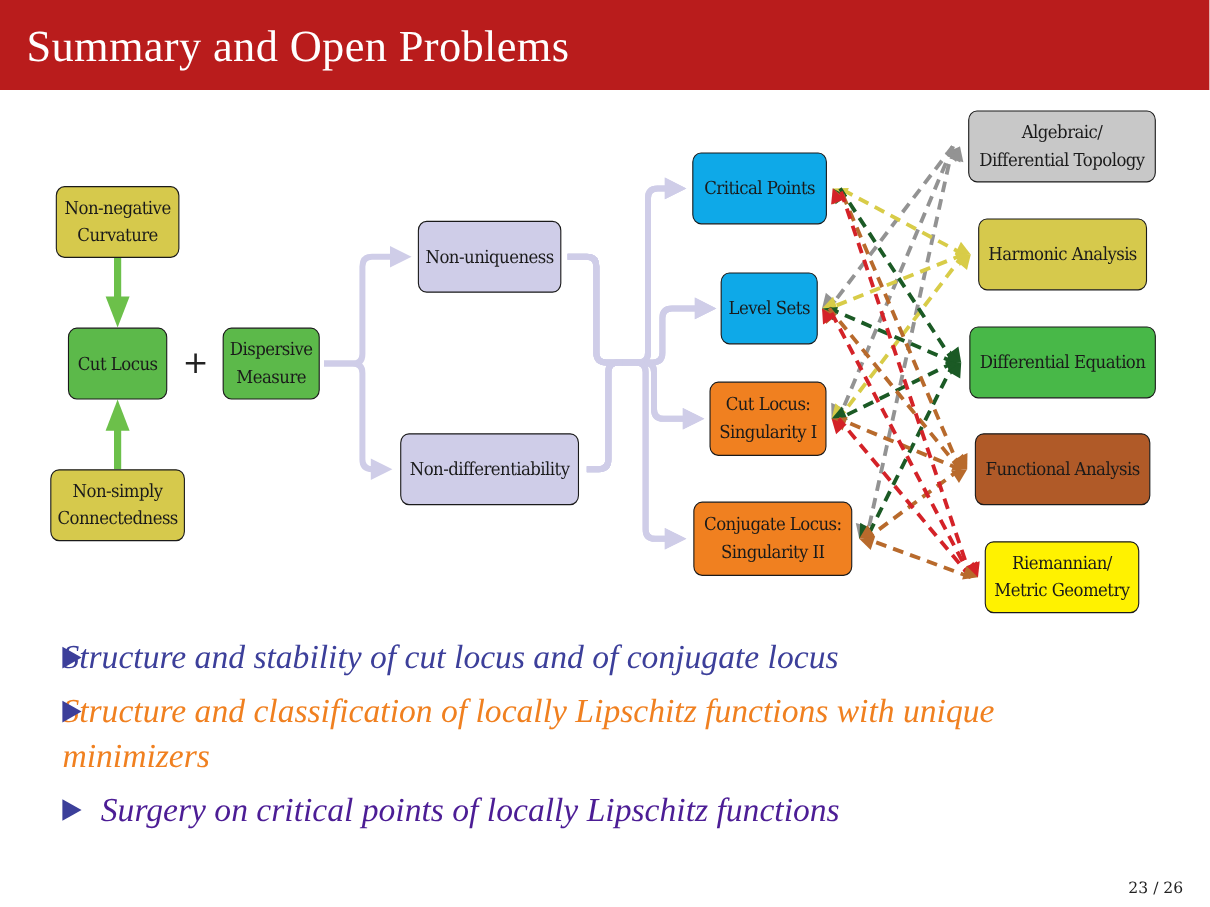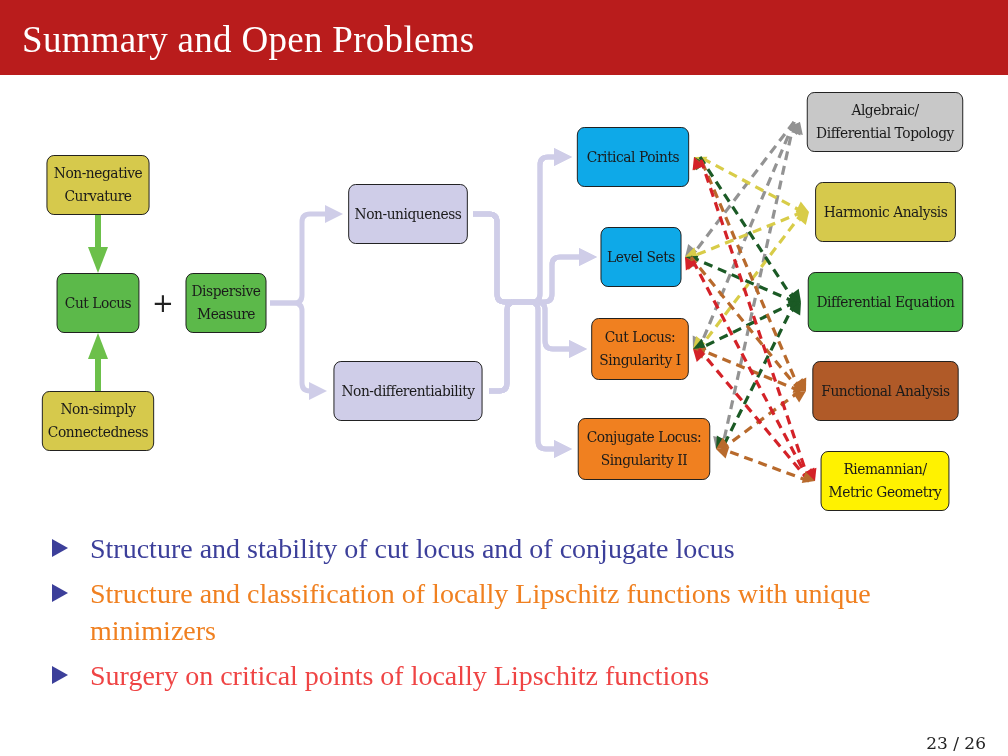--- a/index.html
+++ b/index.html
@@ -8,24 +8,24 @@
   .header { position: absolute; left: 0; top: 0; width: 1008px; height: 75px; background: #b91c1c; }
   .header .title { position: absolute; left: 22px; top: 18px; color: #ffffff; font-family: "Liberation Serif", serif;
                    font-size: 37px; letter-spacing: 0.3px; }
   svg.diagram { position: absolute; left: 0; top: 0; }
   .node { position: absolute; box-sizing: border-box; border: 1.3px solid #1a1a1a; border-radius: 8px;
           display: flex; align-items: center; justify-content: center; text-align: center;
           font-family: "DejaVu Serif", serif; font-size: 15px; line-height: 23px; color: #1a1a1a;
           letter-spacing: -0.5px; transform: scaleX(0.92); transform-origin: center; }
   .plus { position: absolute; left: 152px; top: 288px; font-size: 26px; color: #222; font-family: "DejaVu Sans", sans-serif; }
   .bullets { position: absolute; left: 52px; top: 530px; width: 900px; font-family: "Liberation Serif", serif; font-size: 28px; }
-  .bullet { position: relative; padding-left: 38px; line-height: 37px; margin-bottom: 8px; }
+  .bullet { position: relative; line-height: 37px; margin-bottom: 8px; font-style: italic; }
   .bullet .tri { position: absolute; left: 0; top: 9px; width: 0; height: 0;
                  border-top: 9px solid transparent; border-bottom: 9px solid transparent; border-left: 16px solid #3c3f9a; }
-  .pager { position: absolute; right: 22px; top: 733px; font-size: 17px; color: #222; font-family: "DejaVu Serif", serif; }
+  .pager { position: absolute; right: 22px; top: 733px; font-size: 13px; color: #222; font-family: "DejaVu Serif", serif; }
 </style>
 </head>
 <body>
 
 <div class="header">
   <div class="title">Summary and Open Problems</div>
 </div>
 
 <svg class="diagram" width="1008" height="756" xmlns="http://www.w3.org/2000/svg">
   <g id="flow-layer">
@@ -174,17 +174,17 @@
   <div class="bullet">
     <span class="tri"></span>
     <span class="btext" style="color: rgb(60, 63, 154);">Structure and stability of cut locus and of conjugate locus</span>
   </div>
   <div class="bullet">
     <span class="tri"></span>
     <span class="btext" style="color: rgb(240, 128, 32);">Structure and classification of locally Lipschitz functions with unique minimizers</span>
   </div>
   <div class="bullet">
     <span class="tri"></span>
-    <span class="btext" style="color: #ef4444;">Surgery on critical points of locally Lipschitz functions</span>
+    <span class="btext" style="color: #4c1d95; margin-left: 32px;">Surgery on critical points of locally Lipschitz functions</span>
   </div>
 </div>
 
 <div class="pager">23 / 26</div>
 
 </body></html>

